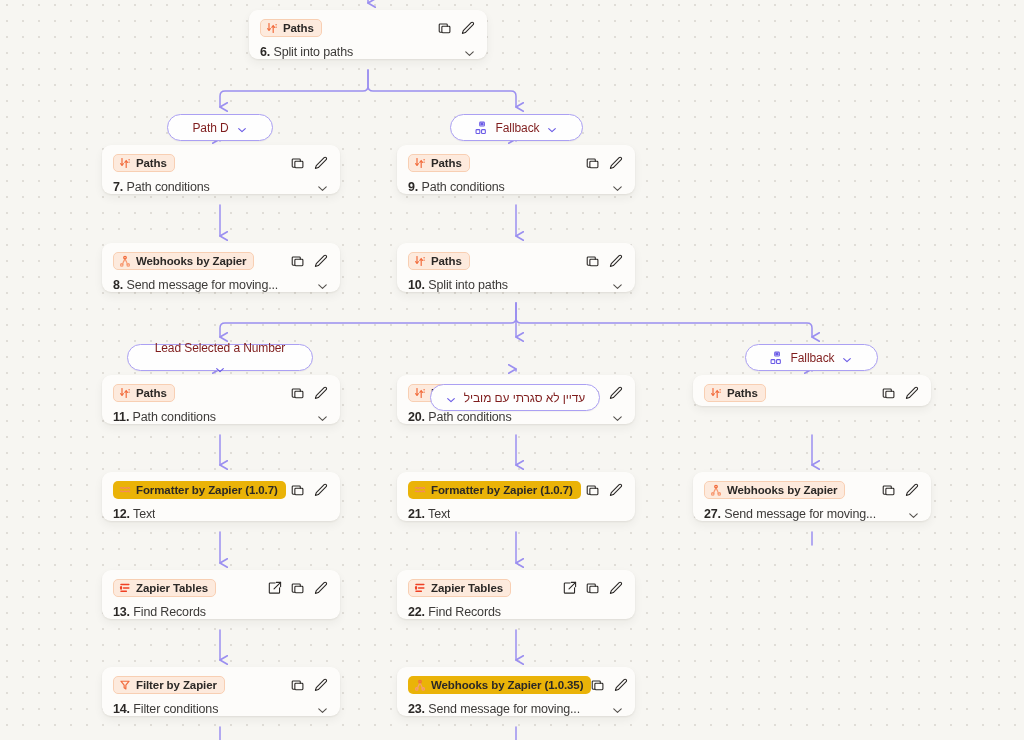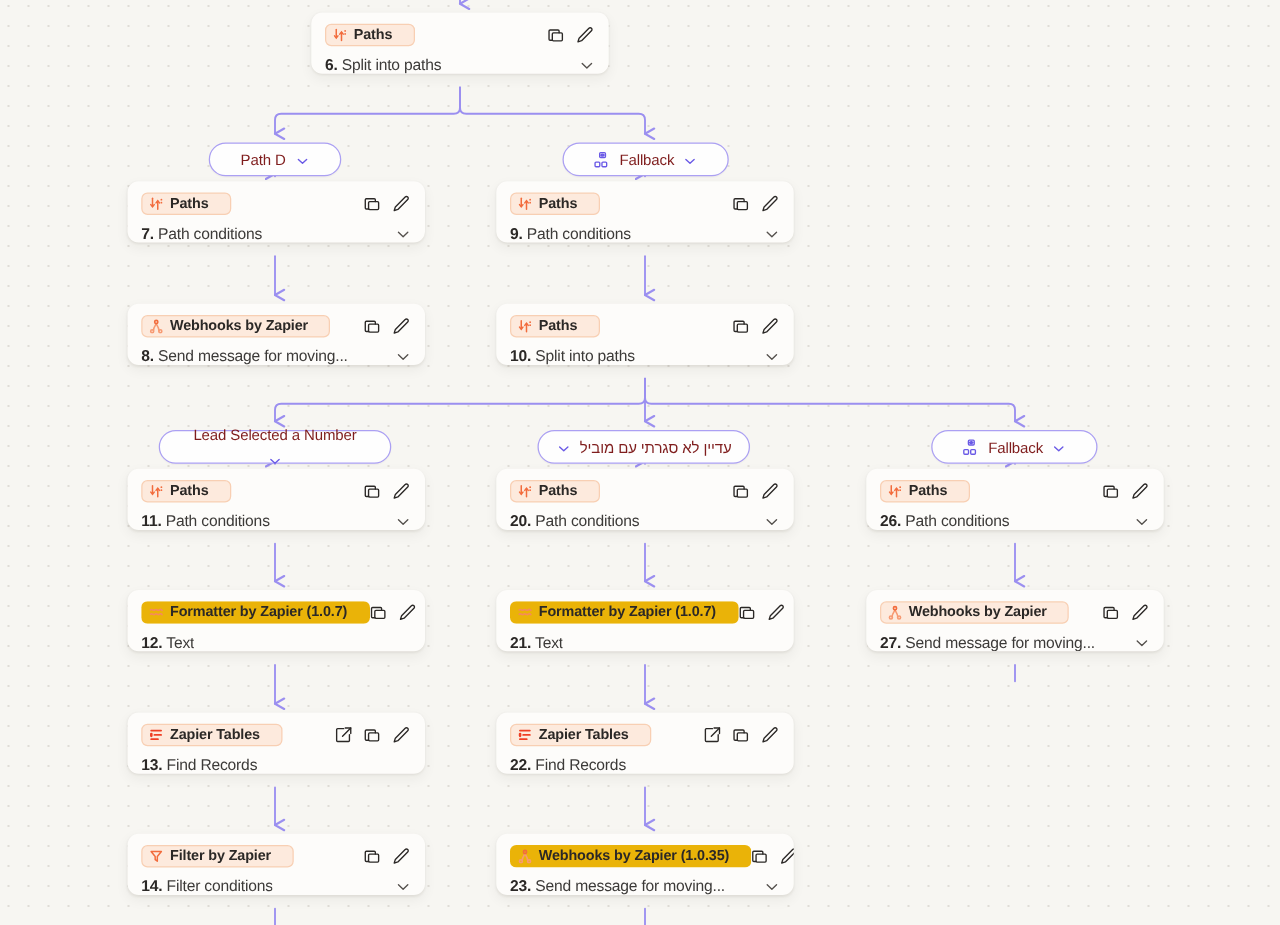--- a/index.html
+++ b/index.html
@@ -37,21 +37,21 @@
   .card-top {
     display: flex;
     align-items: center;
     justify-content: space-between;
     padding: 9px 11px 4px 11px;
   }
   .badge {
     display: inline-flex;
     align-items: center;
     gap: 5px;
-    padding: 2px 17px 2px 5px;
+    padding: 2px 7px 2px 5px;
     border-radius: 5px;
     font-size: 11.5px;
     font-weight: 700;
     color: #2b2826;
     letter-spacing: -0.1px;
     white-space: nowrap;
   }
   .badge.tinted {
     background: #fdeadd;
     border: 1px solid #f8cfb3;
@@ -108,21 +108,21 @@
   }
   .pill .ptext {
     font-size: 12px;
     font-weight: 400;
     color: #7f1d1d;
     letter-spacing: -0.1px;
     white-space: nowrap;
   }
   .pill .picon { width: 14px; height: 14px; flex: 0 0 14px; }
   .pill .pchev { width: 12px; height: 12px; flex: 0 0 12px; }
-  .pill.rtl { direction: rtl; }
+  .pill.rtl { direction: rtl; margin-top: 40px; }
   .pill.rtl .ptext { direction: rtl; }
 </style>
 </head>
 <body>
 
 <div id="canvas">
 
   <svg id="edges" viewBox="0 0 1024 740" xmlns="http://www.w3.org/2000/svg">
     <defs>
       <marker id="arw" viewBox="0 0 10 10" refX="5" refY="8" markerWidth="7" markerHeight="7" orient="auto-start-reverse">
@@ -430,29 +430,20 @@
       <span class="actions">
         <span class="act"><svg viewBox="0 0 16 16" width="14" height="14" fill="none" stroke="#2b2826" stroke-width="1.25" stroke-linecap="round" stroke-linejoin="round">
         <path d="M4.6,12.8 L2.4,12.8 A1,1 0 0 1 1.4,11.8 L1.4,4.4 A1,1 0 0 1 2.4,3.4 L9.6,3.4 A1,1 0 0 1 10.6,4.4 L10.6,6.0"></path>
         <rect x="4.4" y="6.0" width="9.2" height="7.4" rx="1"></rect>
       </svg></span>
             <span class="act"><svg viewBox="0 0 16 16" width="14" height="14" fill="none" stroke="#2b2826" stroke-width="1.25" stroke-linecap="round" stroke-linejoin="round">
         <path d="M11.6,1.9 A1.6,1.6 0 0 1 13.9,4.2 L4.9,13.2 L1.6,14.2 L2.6,10.9 Z"></path>
       </svg></span>
       </span>
     </div>
-    <div class="card-bottom">
-      <span class="step-label">
-        <b>26.</b>
-        <span>Path conditions</span>
-      </span>
-      <span class="chev"><svg viewBox="0 0 16 16" width="13" height="13" fill="none" stroke="#55514d" stroke-width="1.35" stroke-linecap="round" stroke-linejoin="round">
-        <path d="M3.4,6.0 L8.0,10.4 L12.6,6.0"></path>
-      </svg></span>
-    </div>
       </div>
       <div class="card" style="left: 102px; top: 472px;">
     <div class="card-top">
       <span class="badge plain">
         <span class="glyph">
               <svg viewBox="0 0 14 14" width="12" height="12" fill="none" stroke="#f58a5e" stroke-width="1.5" stroke-linecap="round">
         <path d="M1.6,4.6 C3.0,3.2 4.4,6.0 5.8,4.6 C7.2,3.2 8.6,6.0 10.0,4.6 C11.1,3.5 12.0,4.6 12.4,5.0"></path>
         <path d="M1.6,8.6 C3.0,7.2 4.4,10.0 5.8,8.6 C7.2,7.2 8.6,10.0 10.0,8.6 C11.1,7.5 12.0,8.6 12.4,9.0"></path>
       </svg>
             </span>

